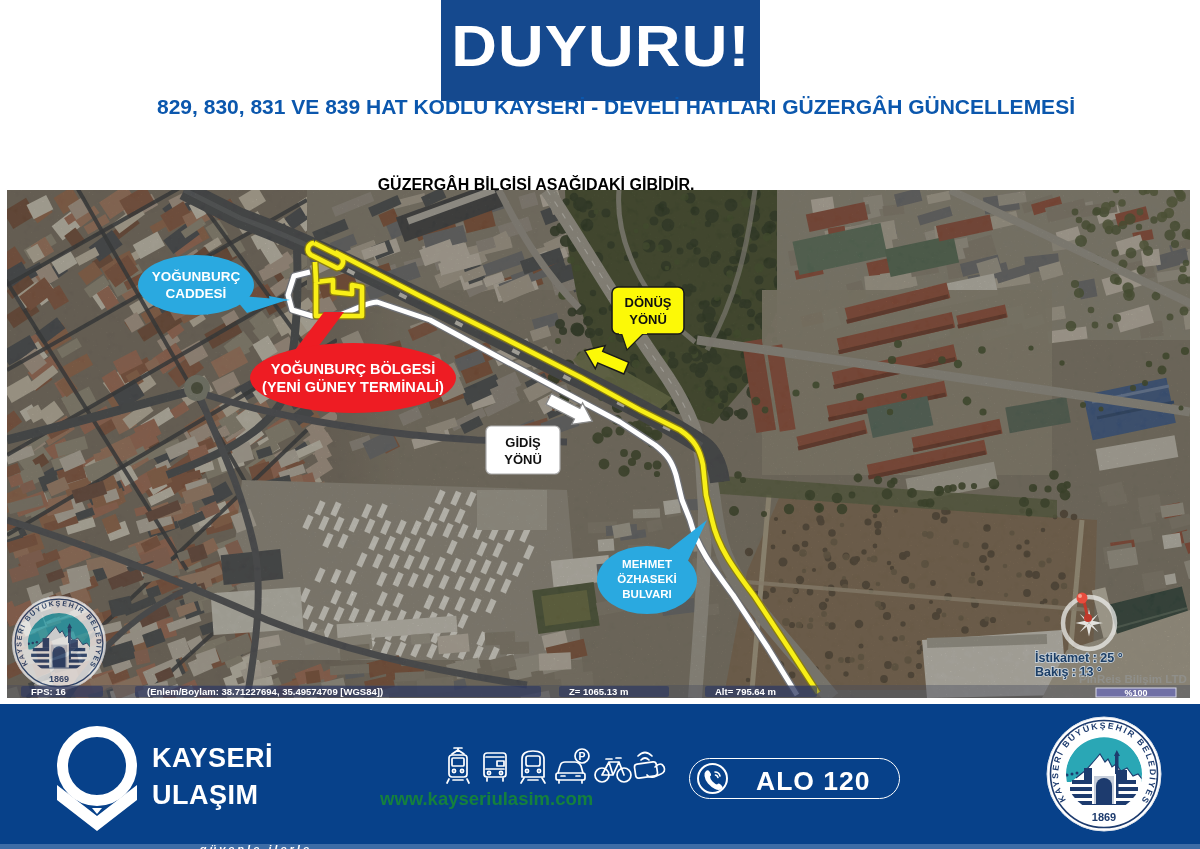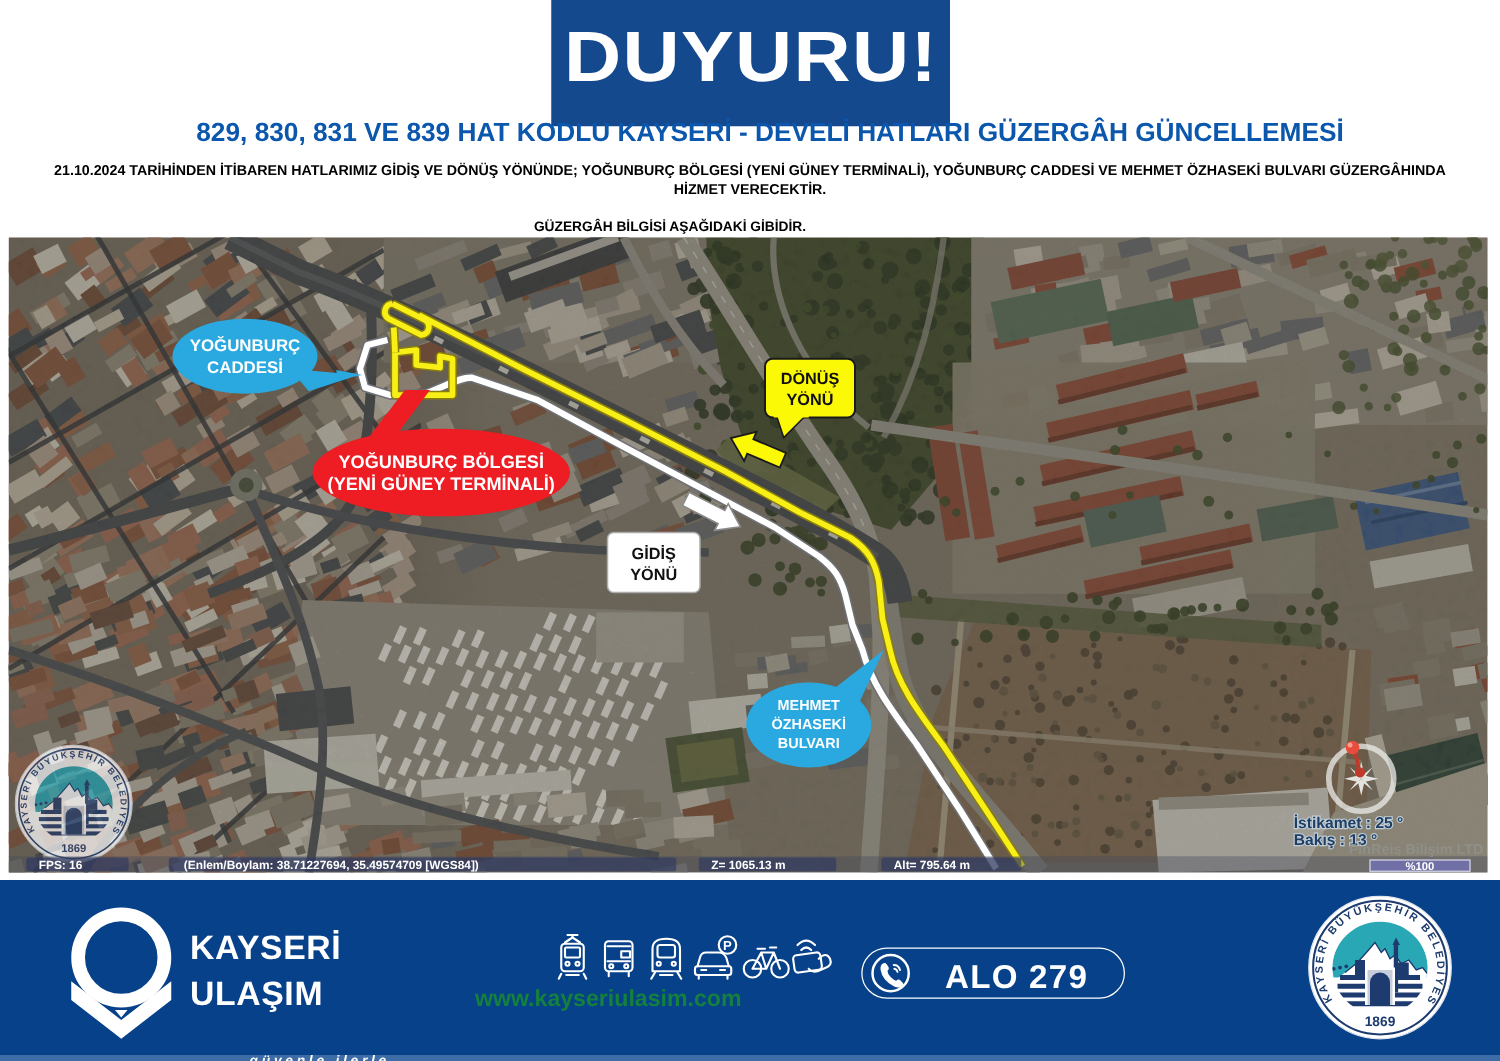--- a/index.html
+++ b/index.html
@@ -42,23 +42,22 @@
 <rect x="-16" y="38" width="32" height="12" fill="#ffffff"></rect>
 <text x="0" y="47" font-family="Liberation Sans,sans-serif" font-size="11" font-weight="bold" fill="#1d3b6e" text-anchor="middle">1869</text>
 </g>
 </defs>
     </svg>
 
 <div class="abs" style="left:441px;top:0;width:319px;height:101px;background:#15498e;color:#fff;text-align:center;font-weight:bold;font-size:57px;letter-spacing:1px;line-height:92px;"><span style="display:inline-block;transform:scaleX(1.11);transform-origin:50% 50%;">DUYURU!</span></div>
 
 <div class="abs" style="left:16px;top:95px;width:1200px;text-align:center;color:#0b57ad;font-weight:bold;font-size:21px;">829, 830, 831 VE 839 HAT KODLU KAYSERİ - DEVELİ HATLARI GÜZERGÂH GÜNCELLEMESİ</div>
 
-<div class="abs" style="left:30px;top:130px;width:1140px;text-align:center;color:#000;font-weight:bold;font-size:11.4px;line-height:15px;">21.10.2024 TARİHİNDEN İTİBAREN HATLARIMIZ GİDİŞ VE DÖNÜŞ YÖNÜNDE; YOĞUNBURÇ BÖLGESİ (YENİ GÜNEY TERMİNALİ), YOĞUNBURÇ CADDESİ VE MEHMET ÖZHASEKİ BULVARI GÜZERGÂHINDA HİZMET VERECEKTİR.</div>
-
-<div class="abs" style="left:0;top:176px;width:1072px;text-align:center;color:#000;font-weight:bold;font-size:11px;">GÜZERGÂH BİLGİSİ AŞAĞIDAKİ GİBİDİR.</div>
+
+<div class="abs" style="left:0;top:176px;width:1072px;text-align:center;color:#000;font-weight:bold;font-size:16px;">GÜZERGÂH BİLGİSİ AŞAĞIDAKİ GİBİDİR.</div>
 
 <svg width="1183" height="508" viewBox="0 0 1183 508" style="position:absolute;left:7px;top:190px;" shape-rendering="crisp-edges">
 
 <rect width="1183" height="508" fill="#857e6f"></rect>
 
 <rect x="0" y="0" width="330" height="508" fill="#7b7366"></rect>
 <rect x="33" y="254" width="29" height="11" fill="#a5705a" transform="rotate(-28.868450661049092 47.39807892471114 259.76053523560637)"></rect>
       <rect x="141" y="114" width="17" height="14" fill="#494e55" transform="rotate(-32.80679518513936 149.42798081444357 120.8117069362632)"></rect>
       <rect x="234" y="1" width="22" height="17" fill="#c9c0ae" transform="rotate(-30.906158779984352 244.82888552114423 8.961056199377904)"></rect>
       <rect x="23" y="95" width="12" height="16" fill="#9a6a50" transform="rotate(-26.730210046657874 28.958233816449997 103.12616646606824)"></rect>
@@ -1914,17 +1913,17 @@
 <div class="abs" style="left:380px;top:788px;width:350px;color:#15803d;font-weight:bold;font-size:18.5px;">www.kayseriulasim.com</div>
 
 <div class="abs" style="left:689px;top:758px;width:211px;height:41px;border:1.6px solid #fff;border-radius:21px;"></div>
 
 <svg class="abs" style="left:696px;top:762px;" width="33" height="33" viewBox="0 0 33 33">
 <circle cx="16.5" cy="16.5" r="14.5" fill="none" stroke="#fff" stroke-width="2"></circle>
 <path d="M10,9 Q12,7.5 13.5,9.5 L15,12 Q15.5,13.5 14,14.5 Q14,17 16.5,19.5 Q19,22 21,22.5 Q22.5,21 24,22 L26,24 Q27.5,25.5 25.5,27 Q23,29 19,27 Q15,25 12,21.5 Q9,18 8.5,14 Q8,10.5 10,9 Z" fill="#fff"></path>
 <path d="M19,10 Q23,10 24,14 M19.5,13 Q21.5,13.5 22,15.5" stroke="#fff" stroke-width="1.6" fill="none" stroke-linecap="round"></path>
 </svg>
 
-<div class="abs" style="left:756px;top:766px;width:150px;color:#fff;font-weight:bold;font-size:26.5px;letter-spacing:1px;">ALO 279</div>
+<div class="abs" style="left:756px;top:766px;width:150px;color:#fff;font-weight:bold;font-size:26.5px;letter-spacing:1px;">ALO 120</div>
 
 <svg class="abs" style="left:1046px;top:716px;" width="116" height="116" viewBox="-58 -58 116 116">
 <use href="#sealg"></use>
 </svg>
 </div>
 </body></html>

